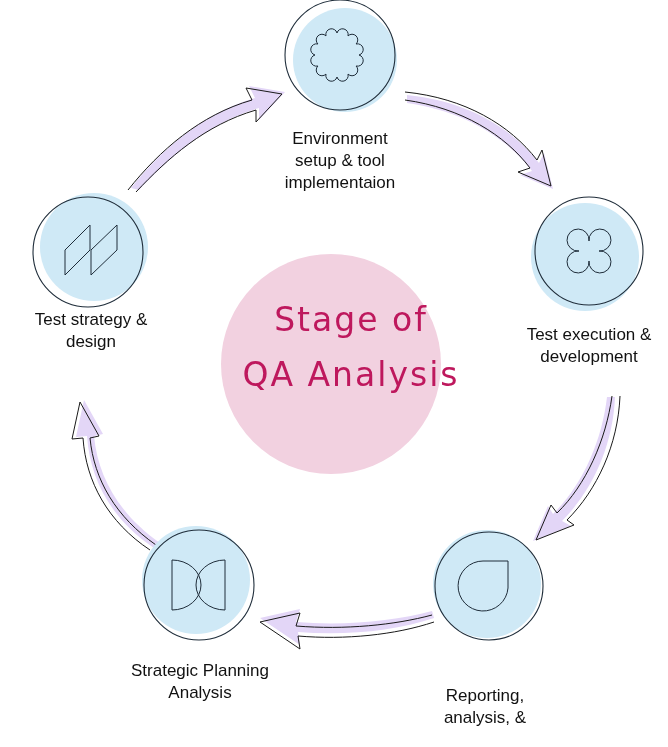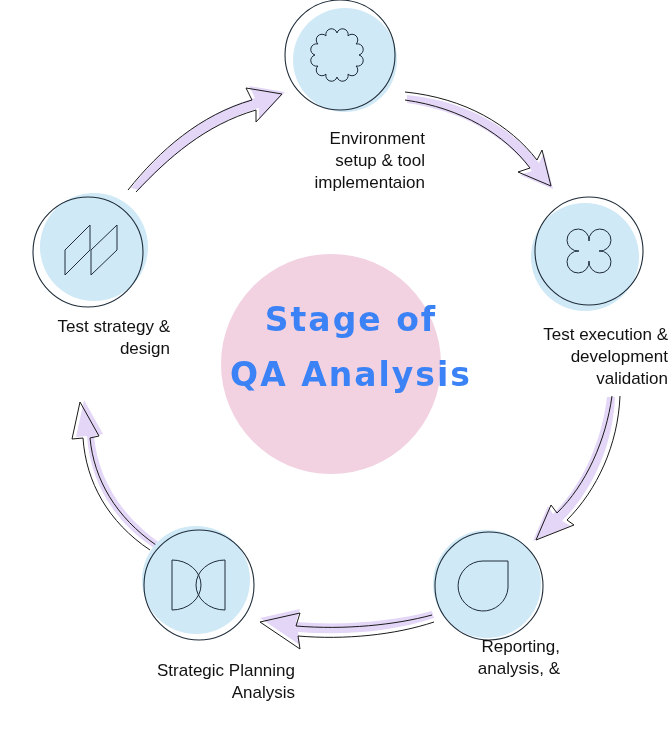--- a/index.html
+++ b/index.html
@@ -1,24 +1,24 @@
 <!DOCTYPE html>
 <html><head>
 <meta charset="utf-8">
 <style>
   html, body { margin: 0; padding: 0; background: #ffffff; }
   body { width: 668px; height: 747px; position: relative; overflow: hidden;
          font-family: "Liberation Sans", sans-serif; }
   #diagram { position: absolute; left: 0; top: 0; }
   .label { position: absolute; text-align: center; color: #111111;
            font-family: "Liberation Sans", sans-serif; font-size: 17px; line-height: 22px; }
-  .label span { display: block; white-space: nowrap; text-align: right; }
+  .label span { display: block; white-space: nowrap; }
   .center-title { position: absolute; left: 221px; top: 292px; width: 260px; text-align: center;
-                  font-family: "DejaVu Sans", sans-serif; font-weight: bold; font-size: 33px;
-                  letter-spacing: 2px; line-height: 55px; color: #3b82f6; }
+                  font-family: "DejaVu Sans", sans-serif; font-weight: normal; font-size: 33px;
+                  letter-spacing: 2px; line-height: 55px; color: #be185d; }
   .center-title span { display: block; white-space: nowrap; }
 </style>
 </head>
 <body>
 
 <svg id="diagram" width="668" height="747" viewBox="0 0 668 747" xmlns="http://www.w3.org/2000/svg">
 
   <circle cx="331" cy="364" r="110" fill="#f2d1e0"></circle>
 
   <g>
@@ -96,29 +96,28 @@
 
 <div class="label" style="left:255px; top:128px; width:170px;">
   <span>Environment</span>
   <span>setup &amp; tool</span>
   <span>implementaion</span>
 </div>
 
 <div class="label" style="left:510px; top:324px; width:158px;">
   <span>Test execution &amp;</span>
   <span>development</span>
-  <span>validation</span>
 </div>
 
-<div class="label" style="left:410px; top:636px; width:150px;">
+<div class="label" style="left:410px; top:685px; width:150px;">
   <span>Reporting,</span>
   <span>analysis, &amp;</span>
 </div>
 
 <div class="label" style="left:105px; top:660px; width:190px;">
   <span>Strategic Planning</span>
   <span>Analysis</span>
 </div>
 
-<div class="label" style="left:12px; top:316px; width:158px;">
+<div class="label" style="left:12px; top:309px; width:158px;">
   <span>Test strategy &amp;</span>
   <span>design</span>
 </div>
 
 </body></html>

